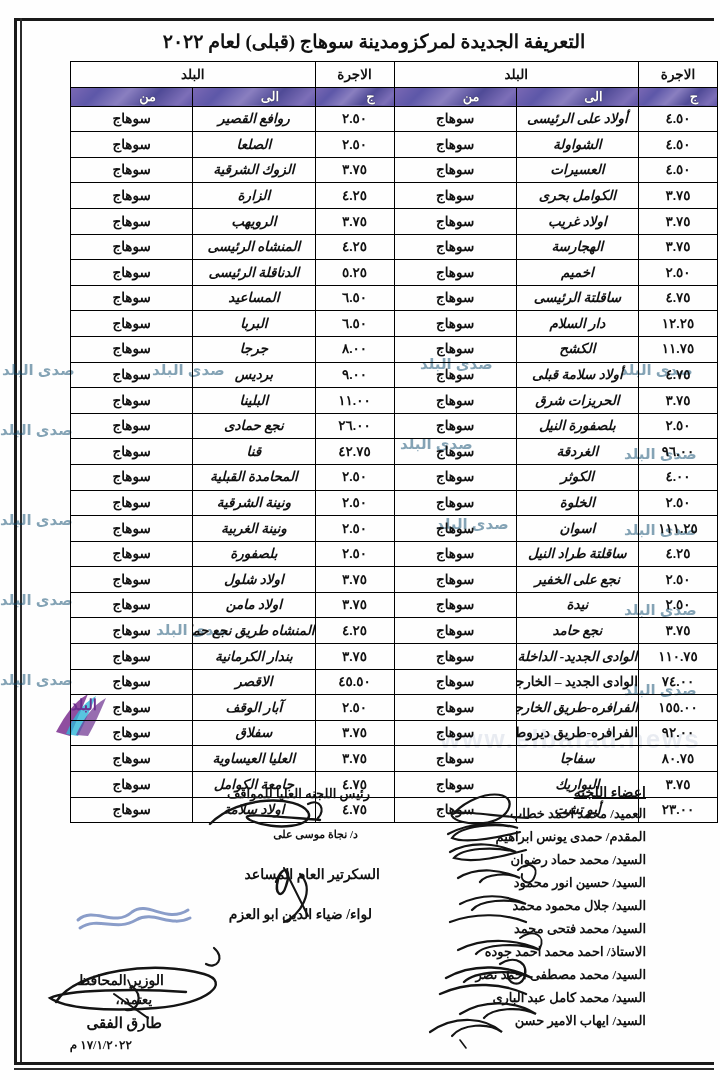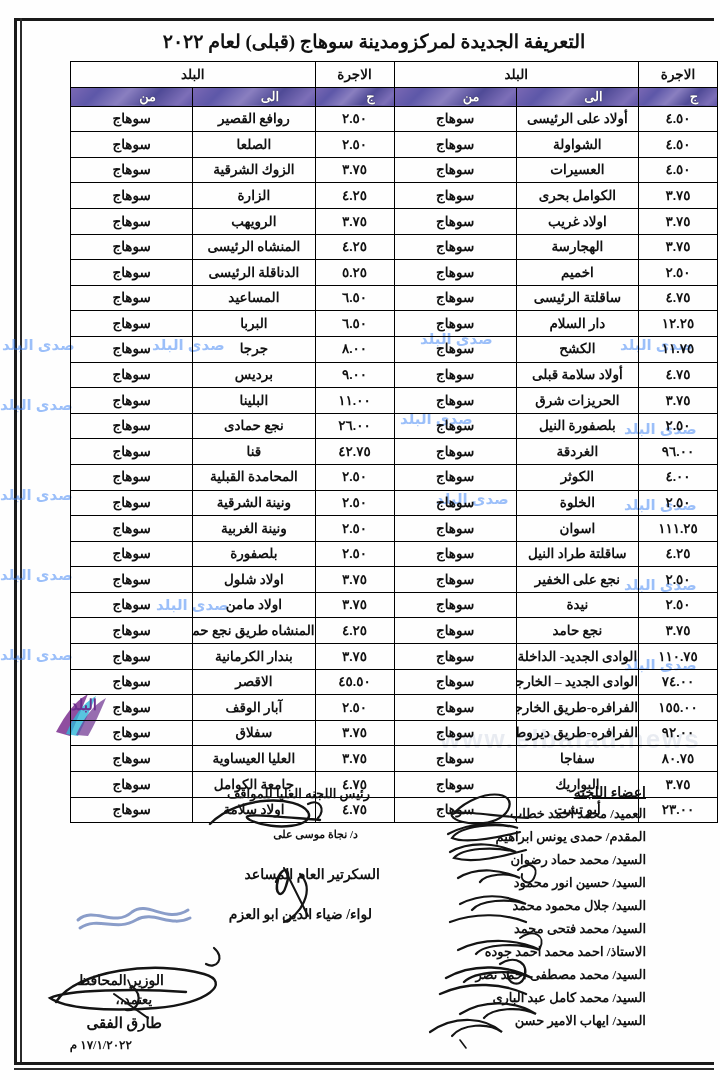--- a/index.html
+++ b/index.html
@@ -13,22 +13,22 @@
   }
   
   .sheet{position:absolute;inset:0;background:#fefefe;}
   .edge-left{position:absolute;left:14px;top:18px;width:3px;height:1044px;background:#1a1a1a;}
   .edge-left2{position:absolute;left:20px;top:18px;width:2px;height:1044px;background:#2b2b2b;}
   .edge-top{position:absolute;left:14px;top:18px;height:3px;width:700px;background:#1a1a1a;}
   .edge-bottom{position:absolute;left:14px;top:1062px;height:3px;width:700px;background:#1a1a1a;}
   .edge-bottom2{position:absolute;left:14px;top:1068px;height:2px;width:700px;background:#2b2b2b;}
 
   
-  .wm{position:absolute;color:#3b82f6;opacity:.5;font-size:15px;font-weight:bold;
-      pointer-events:none;white-space:nowrap;}
+  .wm{position:absolute;color:#0c4a6e;opacity:.5;font-size:15px;font-weight:bold;
+      pointer-events:none;white-space:nowrap;margin-top:25px;}
   .wm-big{position:absolute;color:#cfd6e2;opacity:.45;font-size:26px;font-weight:bold;
       letter-spacing:2px;pointer-events:none;white-space:nowrap;}
   .logo-wm{position:absolute;left:48px;top:688px;width:72px;height:52px;pointer-events:none;}
 
   .title{
     position:absolute;top:30px;right:86px;width:520px;
     text-align:center;font-size:19px;font-weight:bold;
     font-family:"Liberation Serif","DejaVu Serif",serif;
     letter-spacing:0px;
   }
@@ -57,21 +57,21 @@
   .c-from{width:68px;}
   th.hdr{height:22px;font-size:14px;}
   tr.subhdr td{
     background:linear-gradient(135deg,#7a68b4 0%,#5d57a8 22%,#8a7fc0 44%,#4f4a96 66%,#7d6fb8 88%,#6055a6 100%);
     color:#ffffff;
     height:18px;font-size:13px;
     text-shadow:0 0 1px #000;
     padding-left:32px;
   }
   td.fare{font-size:14px;letter-spacing:.5px;}
-  td.place{font-size:13.5px;}
+  td.place{font-size:13.5px;font-style:italic;}
   td.small{font-size:9.5px;letter-spacing:0;}
   td.from{font-size:13.5px;}
 
   
   .sig{position:absolute;font-family:"Liberation Serif","DejaVu Serif",serif;
        font-weight:bold;white-space:nowrap;}
   .members-title{position:absolute;right:74px;top:784px;font-size:14px;font-weight:bold;
        text-decoration:underline;font-family:"Liberation Serif","DejaVu Serif",serif;}
   .member{position:absolute;right:74px;font-size:13px;font-weight:bold;white-space:nowrap;
        font-family:Liberation Serif, serif;}

